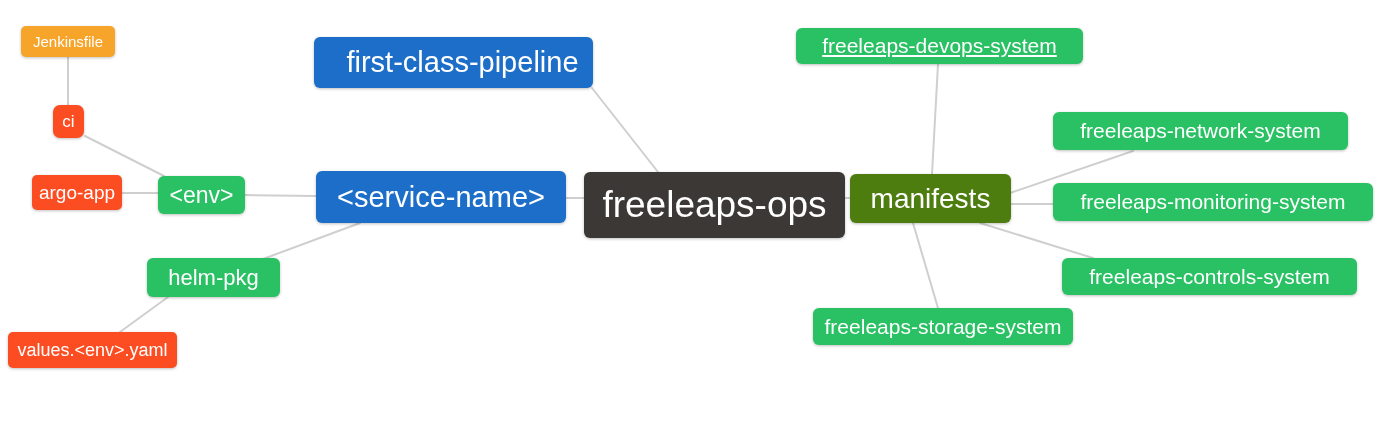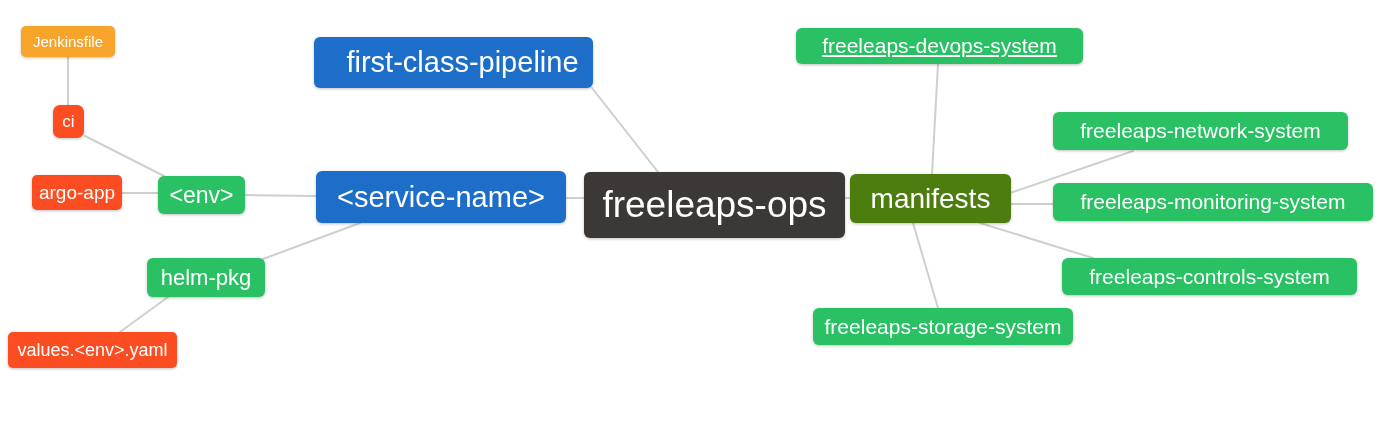--- a/index.html
+++ b/index.html
@@ -39,21 +39,21 @@
     cursor: pointer;
     box-sizing: border-box;
     z-index: 2;
   }
   
   .n-jenkinsfile        { left: 21px;   top: 26px;  width: 94px;  height: 31px; font-size: 15px; border-radius: 5px; }
   .n-ci                 { left: 53px;   top: 105px; width: 31px;  height: 33px; font-size: 17px; border-radius: 7px; }
   .n-argo-app           { left: 32px;   top: 175px; width: 90px;  height: 35px; font-size: 19px; border-radius: 5px; }
   .n-env                { left: 158px;  top: 176px; width: 87px;  height: 38px; font-size: 23px; }
   .n-service-name       { left: 316px;  top: 171px; width: 250px; height: 52px; font-size: 29px; }
-  .n-helm-pkg           { left: 147px;  top: 258px; width: 118px; height: 39px; font-size: 22px; }
+  .n-helm-pkg           { left: 147px;  top: 258px; width: 133px; height: 39px; font-size: 22px; }
   .n-values-env-yaml    { left: 8px;    top: 332px; width: 169px; height: 36px; font-size: 18px; border-radius: 5px; }
   .n-first-class-pipeline { left: 314px; top: 37px; width: 279px; height: 51px; font-size: 29px; padding-left: 18px; }
   .n-root               { left: 584px;  top: 172px; width: 261px; height: 66px; font-size: 37px; }
   .n-manifests          { left: 850px;  top: 174px; width: 161px; height: 49px; font-size: 28px; }
   .n-devops-system      { left: 796px;  top: 28px;  width: 287px; height: 36px; font-size: 21px; }
   .n-network-system     { left: 1053px; top: 112px; width: 295px; height: 38px; font-size: 21px; }
   .n-monitoring-system  { left: 1053px; top: 183px; width: 320px; height: 38px; font-size: 21px; }
   .n-controls-system    { left: 1062px; top: 258px; width: 295px; height: 37px; font-size: 21px; }
   .n-storage-system     { left: 813px;  top: 308px; width: 260px; height: 37px; font-size: 21px; }
 </style>

